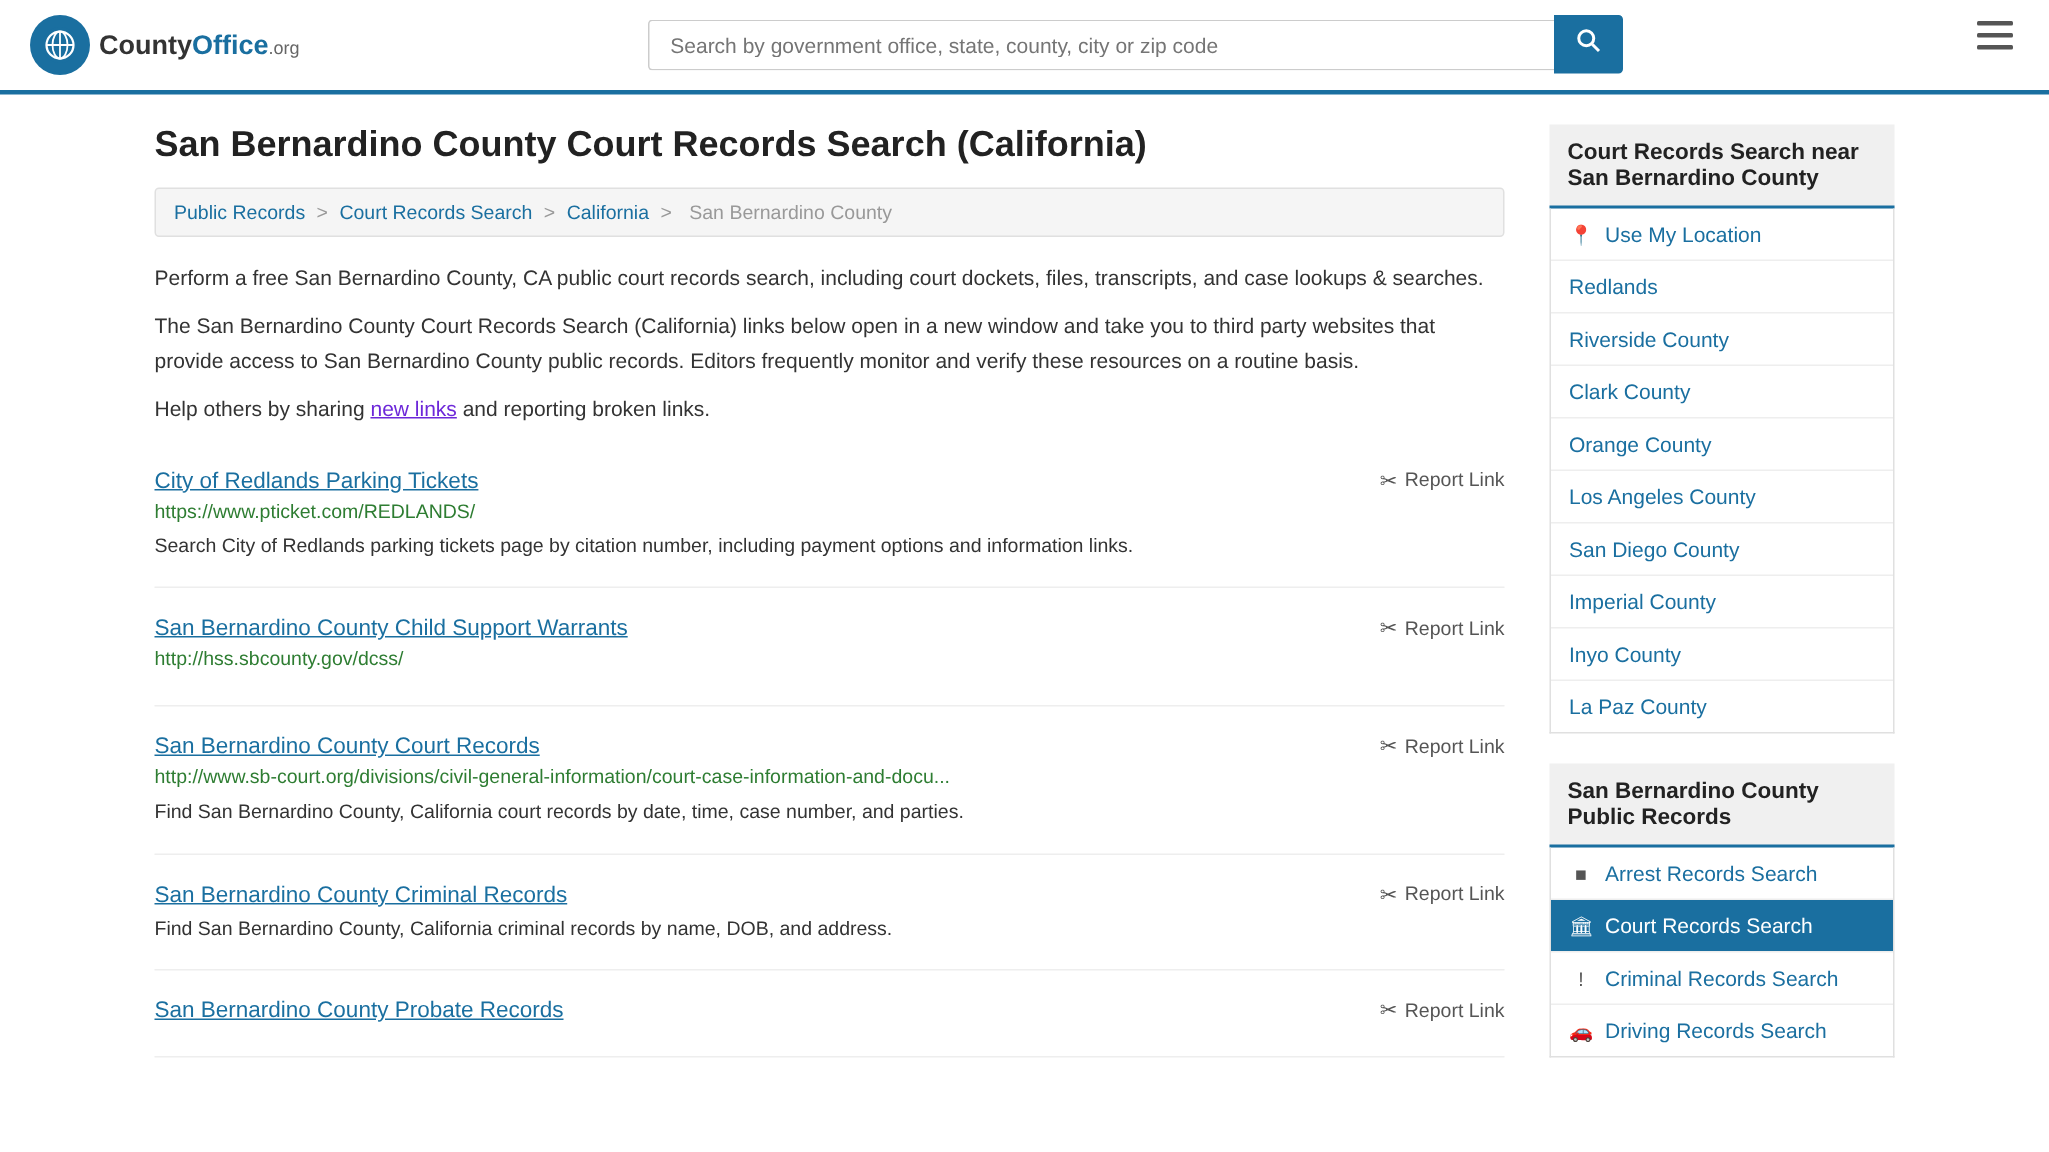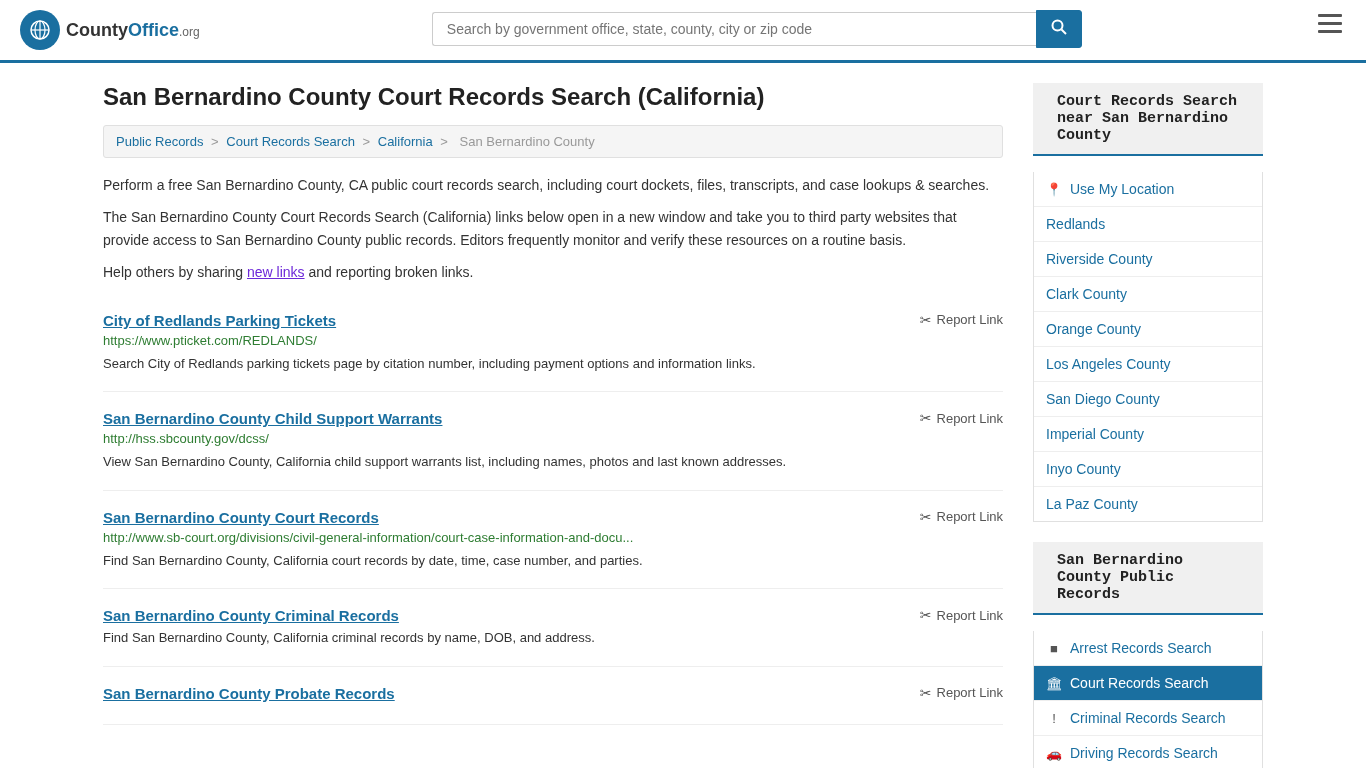--- a/index.html
+++ b/index.html
@@ -118,21 +118,21 @@
       padding: 18px 0;
     }
     .result-header {
       display: flex;
       align-items: flex-start;
       justify-content: space-between;
       margin-bottom: 4px;
     }
     .result-title {
       font-size: 15px;
-      font-weight: bold;
+      font-weight: normal;
       color: #1a6fa0;
       text-decoration: underline;
       cursor: pointer;
     }
     .report-link-btn {
       display: flex;
       align-items: center;
       gap: 5px;
       color: #555;
       font-size: 13px;
@@ -158,27 +158,26 @@
     
     .sidebar {
       width: 230px;
       flex-shrink: 0;
     }
     .sidebar-section {
       margin-bottom: 20px;
     }
     .sidebar-header {
       background: #f0f0f0;
-      padding: 10px 24px;
+      padding: 10px 12px;
       font-weight: bold;
       font-size: 15px;
       color: #222;
       border-bottom: 2px solid #1a6fa0;
-      margin-bottom: 16px;
-      font-family: Liberation Mono, monospace;
+      margin-bottom: 0;
     }
     .sidebar-list {
       list-style: none;
       border: 1px solid #e0e0e0;
       border-top: none;
     }
     .sidebar-list li {
       border-bottom: 1px solid #eee;
     }
     .sidebar-list li:last-child {
@@ -281,21 +280,20 @@
   </div>
         <div class="result-item">
     <div class="result-header">
       <a class="result-title" href="#">San Bernardino County Child Support Warrants</a>
       <div class="report-link-btn">
         <span class="report-icon">✂</span>
         <span>Report Link</span>
       </div>
     </div>
     <div class="result-url">http://hss.sbcounty.gov/dcss/</div>
-    <div class="result-desc">View San Bernardino County, California child support warrants list, including names, photos and last known addresses.</div>
   </div>
         <div class="result-item">
     <div class="result-header">
       <a class="result-title" href="#">San Bernardino County Court Records</a>
       <div class="report-link-btn">
         <span class="report-icon">✂</span>
         <span>Report Link</span>
       </div>
     </div>
     <div class="result-url">http://www.sb-court.org/divisions/civil-general-information/court-case-information-and-docu...</div>

